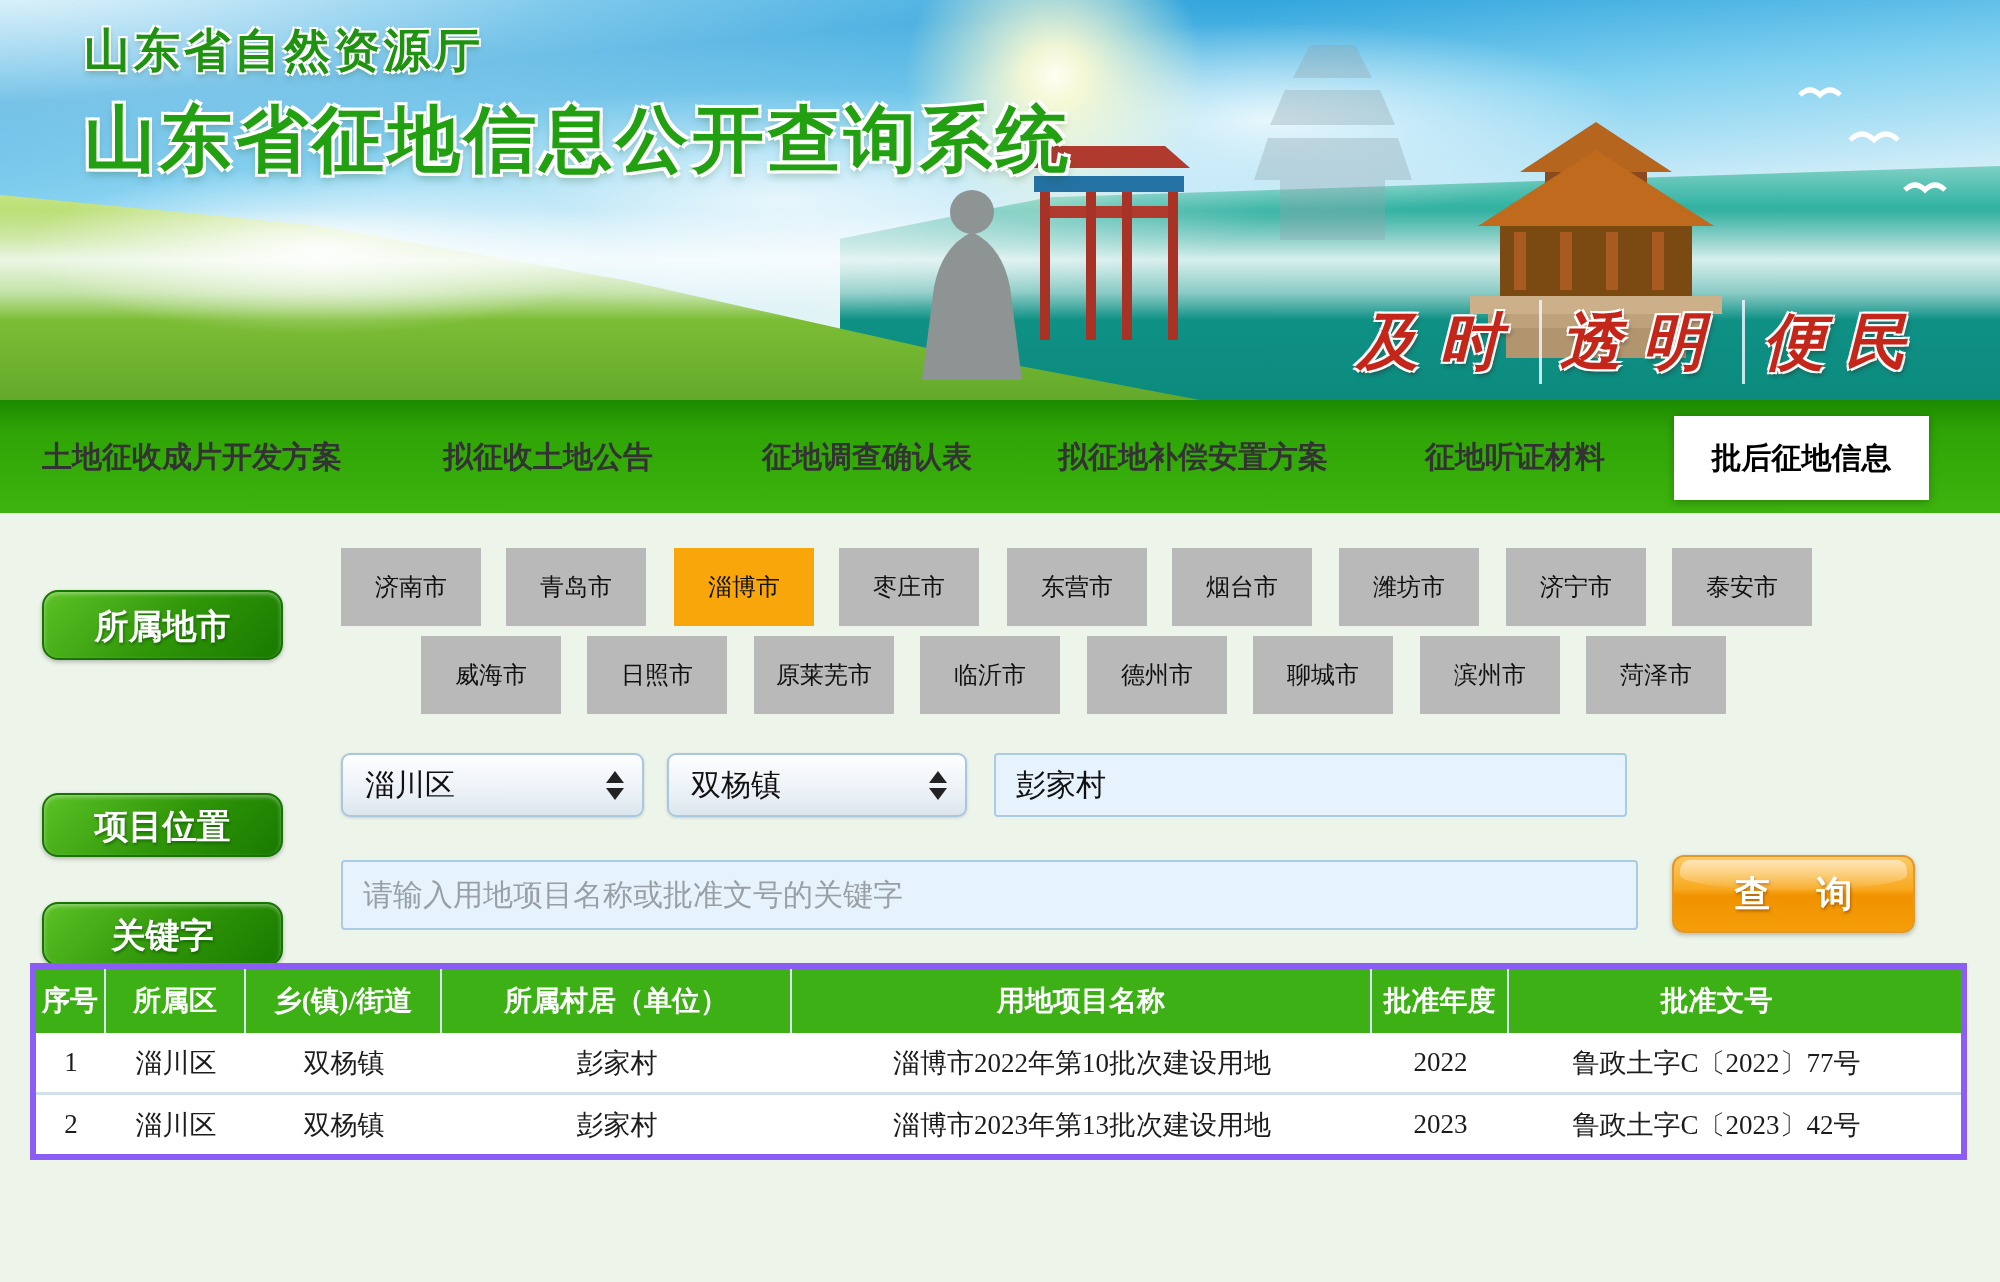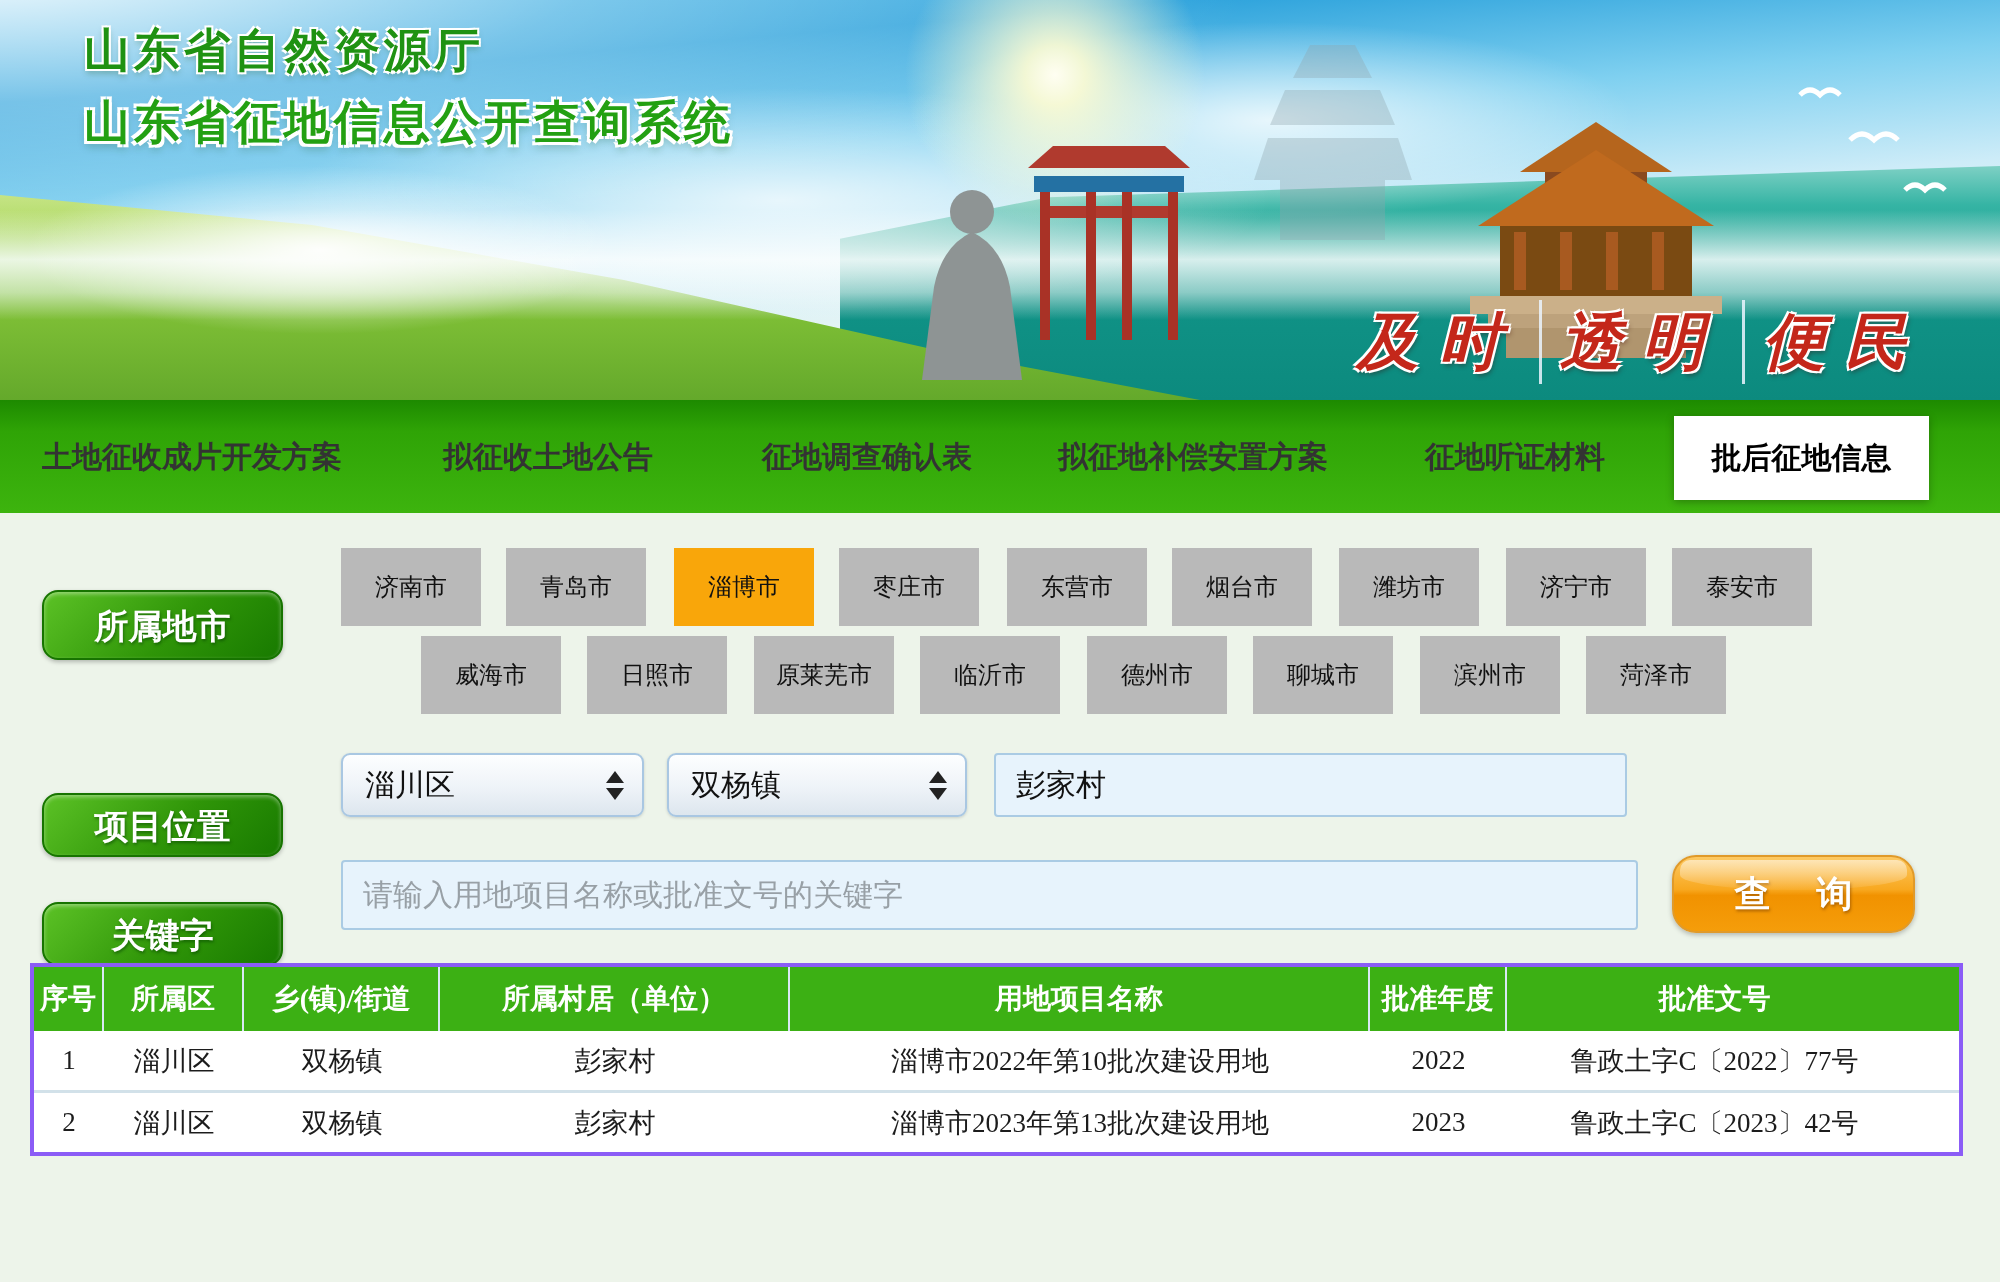--- a/index.html
+++ b/index.html
@@ -22,21 +22,21 @@
     background:linear-gradient(180deg,#aee3da 0%,#35b4a4 25%,#119488 55%,#0c8a7e 100%);
     clip-path:polygon(0 38%,18% 22%,100% 10%,100% 100%,0 100%);}
   .field{position:absolute;left:0;bottom:0;width:1200px;height:250px;
     background:linear-gradient(180deg,#d3ec90 0%,#a9d65a 35%,#7cbd35 68%,#64a92b 100%);
     clip-path:polygon(0 18%,26% 30%,52% 52%,78% 80%,100% 100%,0 100%);}
   .mist{position:absolute;left:0;top:210px;width:100%;height:110px;
     background:linear-gradient(180deg,rgba(255,255,255,0),rgba(248,253,253,.85) 45%,rgba(240,249,249,.55) 75%,rgba(255,255,255,0));}
   .banner-art{position:absolute;left:0;top:0;}
   .org-title{position:absolute;left:84px;top:20px;font-size:46px;font-weight:bold;color:#1f9212;letter-spacing:4px;
     text-shadow:-2px -2px 0 #fff,2px -2px 0 #fff,-2px 2px 0 #fff,2px 2px 0 #fff,0 4px 6px rgba(20,80,20,.35);}
-  .sys-title{position:absolute;left:84px;top:92px;font-size:46px;font-weight:bold;color:#23a012;letter-spacing:4px;
+  .sys-title{position:absolute;left:84px;top:92px;font-size:72px;font-weight:bold;color:#23a012;letter-spacing:4px;
     text-shadow:-3px -3px 0 #fff,3px -3px 0 #fff,-3px 3px 0 #fff,3px 3px 0 #fff,0 5px 8px rgba(20,80,20,.35);text-align:right;}
   .slogan{position:absolute;right:55px;top:300px;display:flex;align-items:center;}
   .slogan span{font-size:62px;font-weight:bold;font-style:italic;color:#c4271a;letter-spacing:20px;padding:0 18px;
     text-shadow:-2px -2px 0 #fff,2px -2px 0 #fff,-2px 2px 0 #fff,2px 2px 0 #fff,2px 4px 5px rgba(60,0,0,.4);}
   .slogan span + span{border-left:3px solid rgba(235,245,255,.85);}
 
   
   .nav{position:absolute;left:0;top:400px;width:2000px;height:113px;
     background:linear-gradient(180deg,#1d8a00 0%,#2fa406 28%,#3db40e 100%);}
   .nav-item{position:absolute;top:0;height:129px;line-height:113px;font-size:30px;font-weight:bold;
@@ -57,29 +57,29 @@
     background:linear-gradient(180deg,#fdfeff 0%,#eef3f8 55%,#dde6ee 100%);display:flex;align-items:center;
     justify-content:space-between;padding:0 18px 0 22px;font-size:30px;color:#111;cursor:pointer;
     box-shadow:0 1px 3px rgba(0,0,0,.15);}
   .spinner{display:flex;flex-direction:column;gap:5px;align-items:center;}
   .spinner i{width:0;height:0;border-left:9px solid transparent;border-right:9px solid transparent;display:block;}
   .spinner .up{border-bottom:12px solid #222;}
   .spinner .dn{border-top:12px solid #222;}
   .textinput{position:absolute;height:64px;border-radius:4px;border:2px solid #aacbe4;box-sizing:border-box;
     background:#e7f3fc;font-size:30px;color:#111;padding:0 20px;font-family:"Liberation Sans",sans-serif;outline:none;}
   .textinput::placeholder{color:#98a0a6;}
-  .searchbtn{position:absolute;width:243px;height:78px;border-radius:24px;border:2px solid #e09a2a;box-sizing:border-box;
+  .searchbtn{position:absolute;width:243px;height:78px;border-radius:12px;border:2px solid #e09a2a;box-sizing:border-box;
     background:linear-gradient(180deg,#fdc963 0%,#f8a81f 44%,#f19200 52%,#f59d0a 100%);
     color:#fff;font-size:36px;font-weight:bold;letter-spacing:18px;text-indent:18px;cursor:pointer;
     text-shadow:1px 2px 3px rgba(120,60,0,.55);box-shadow:0 2px 5px rgba(0,0,0,.25);overflow:hidden;}
   .searchbtn::before{content:"";position:absolute;left:6px;right:6px;top:3px;height:30px;border-radius:10px 10px 50% 50%;
     background:linear-gradient(180deg,rgba(255,255,255,.55),rgba(255,255,255,.05));pointer-events:none;}
 
   
-  .tbl{position:absolute;left:30px;top:450px;width:1925px;border:4px solid #8b5cf6;box-sizing:content-box;background:#fff;}
+  .tbl{position:absolute;left:30px;top:450px;width:1925px;border:6px solid #8b5cf6;box-sizing:content-box;background:#fff;}
   .trow{display:flex;width:1925px;}
   .thead{background:#3cb014;}
   .tcell{box-sizing:border-box;height:64px;display:flex;align-items:center;justify-content:center;
     font-family:"Liberation Serif",serif;font-size:27px;color:#1c1c1c;}
   .thead .tcell{color:#fff;font-weight:bold;font-size:28px;border-right:2px solid #d9e8f5;}
   .thead .tcell:last-child{border-right:none;}
   .tbody .trow{border-top:3px solid #d2e1e9;}
   .tbody .trow:first-child{border-top:none;}
   .tbody .tcell{height:59px;}
   .c0{width:70px;}.c1{width:140px;}.c2{width:196px;}.c3{width:350px;}.c4{width:580px;}.c5{width:137px;}.c6{width:415px;}

